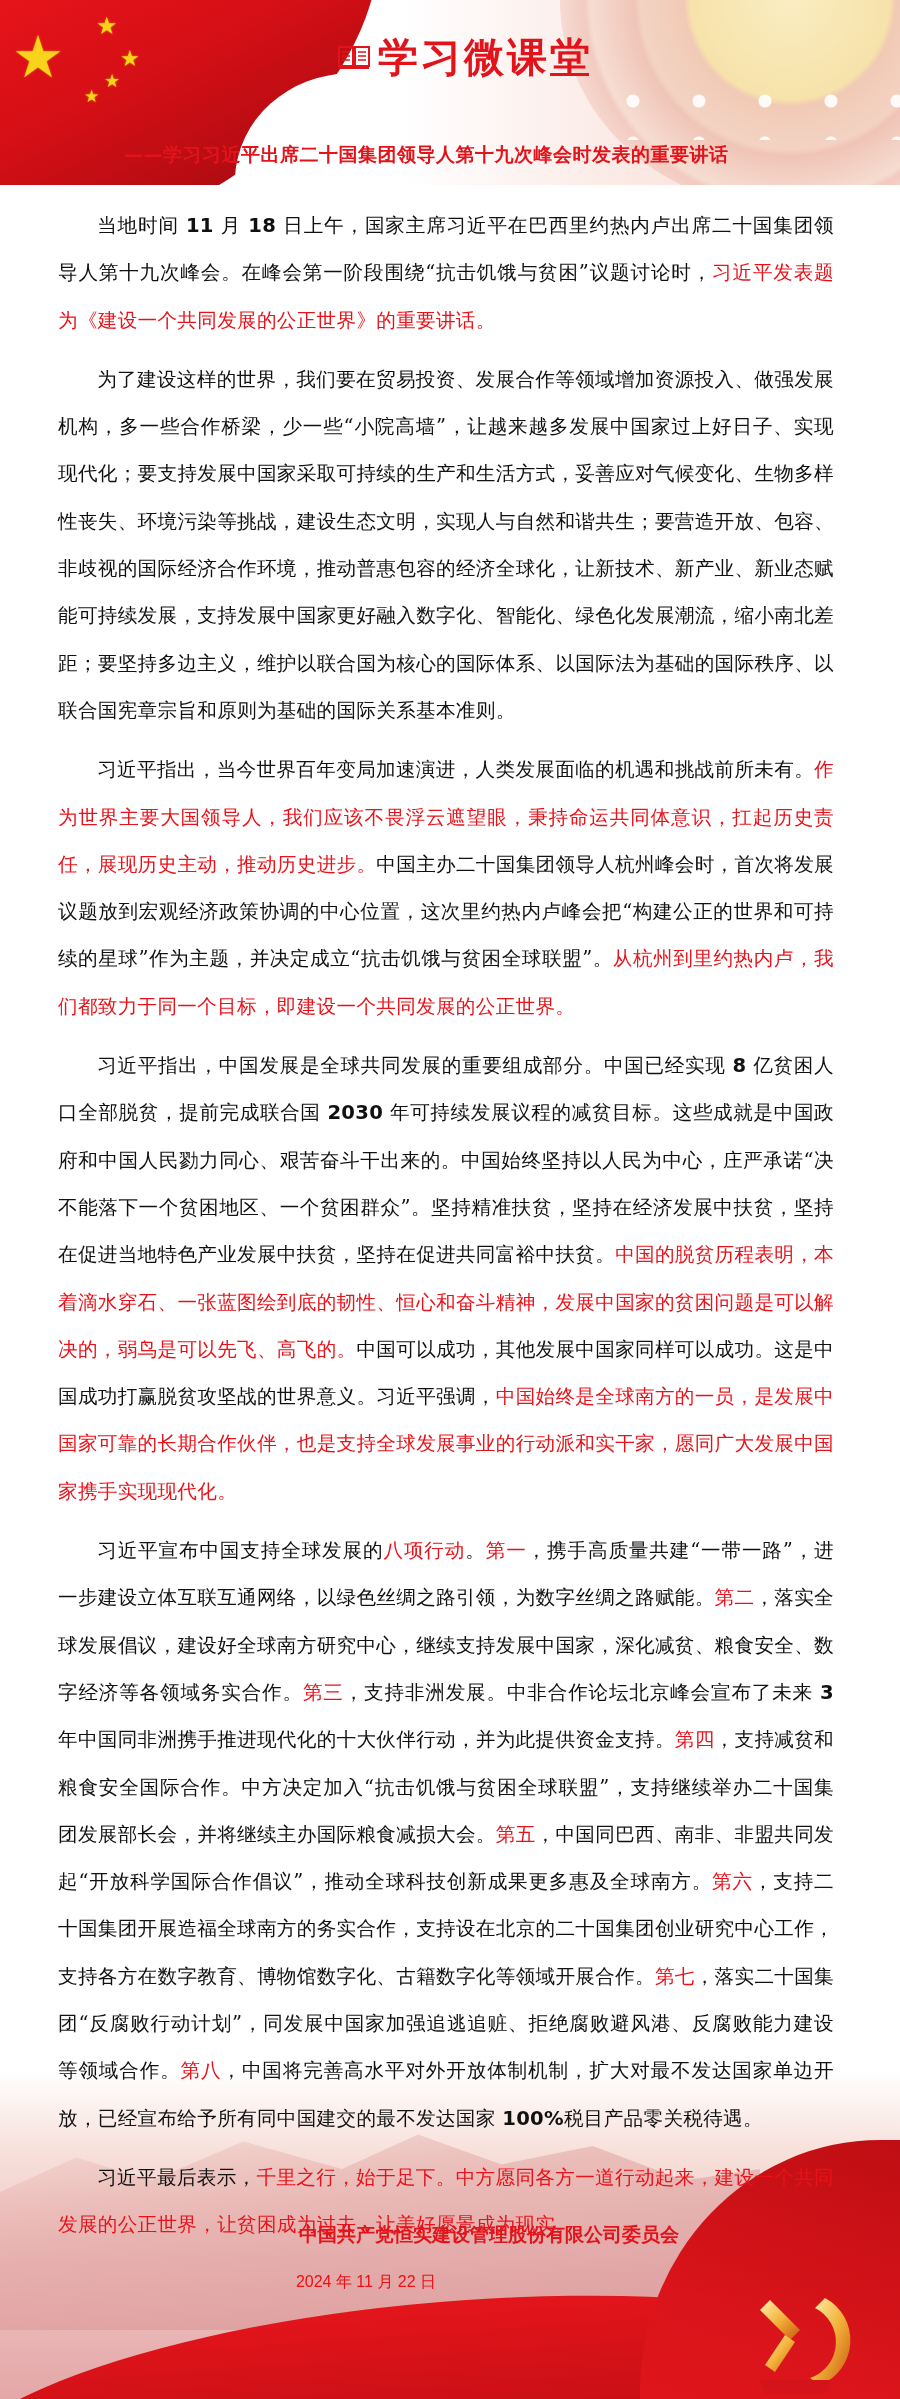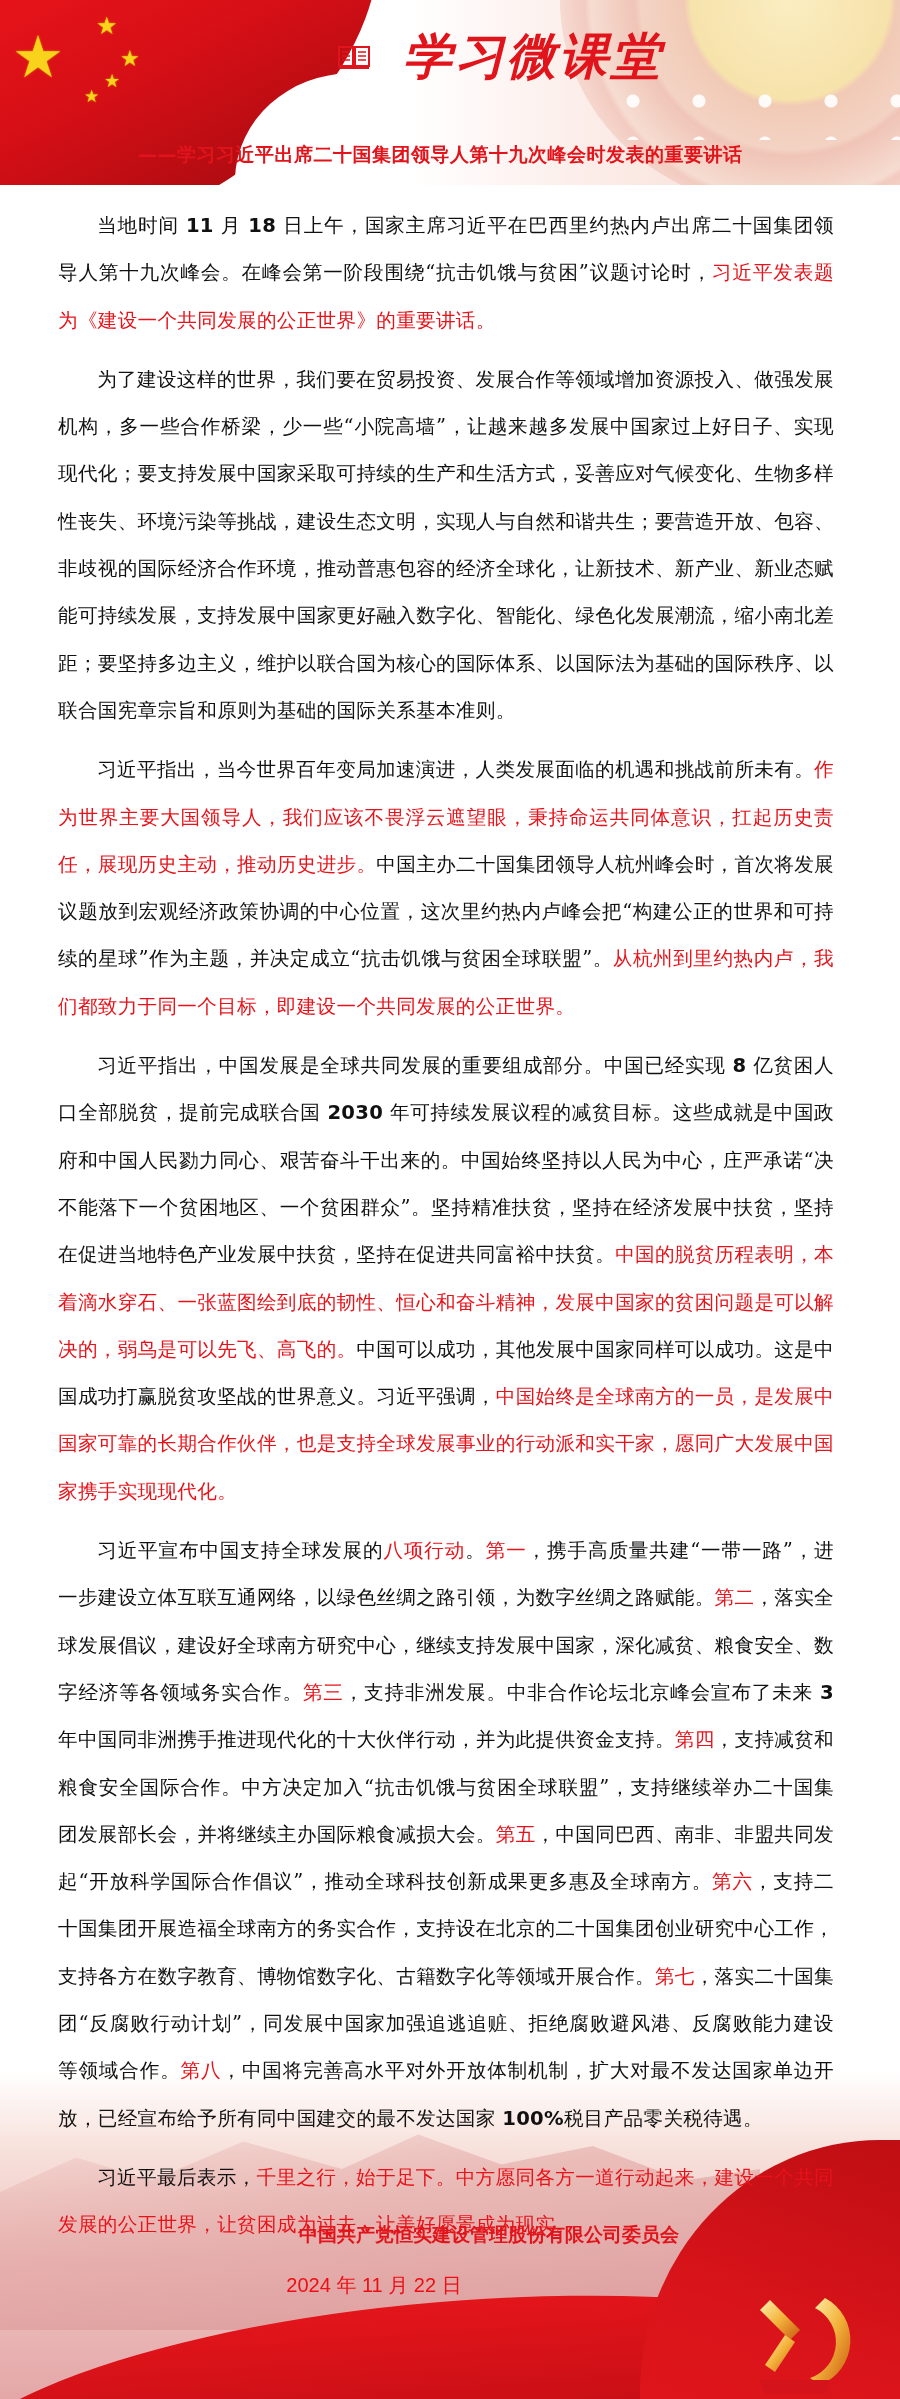--- a/index.html
+++ b/index.html
@@ -22,23 +22,23 @@
   .flag { position: absolute; left: -40px; top: -30px; width: 420px; height: 260px;
     background: linear-gradient(160deg, #e8141a 0%, #d60f16 40%, #b30c12 75%, #9a0a0e 100%);
     border-radius: 0 0 80% 0 / 0 0 100% 0;
     transform: skewY(-8deg); }
   .flag-wave { position: absolute; left: 230px; top: 80px; width: 160px; height: 150px;
     background: #ffffff; border-radius: 70% 0 0 0; transform: rotate(-10deg); }
   .star { position: absolute; color: #f8d21b; line-height: 1; text-shadow: 0 0 2px #e0a400; }
   .logo-row { position: absolute; left: 338px; top: 34px; height: 46px; display: flex; align-items: center; gap: 8px; }
   .book-icon { width: 32px; height: 26px; position: relative; }
   .book-icon svg { width: 32px; height: 26px; }
-  .logo-text { font-family: "DejaVu Serif", serif; font-size: 49px; color: #e2141b; font-style: italic; font-weight: bold; letter-spacing: 3px; margin-left: 25px; }
+  .logo-text { font-family: "DejaVu Serif", serif; font-size: 40px; color: #e2141b; font-weight: bold; letter-spacing: 3px; }
   .title-main { position: absolute; left: 0; width: 900px; top: 96px; text-align: center; font-family: "DejaVu Sans", sans-serif; font-weight: bold; font-size: 20px; color: #e2141b; }
-  .title-sub { position: absolute; left: 138px; top: 142px; font-family: "DejaVu Sans", sans-serif; font-weight: bold; font-size: 19px; color: #e2141b; letter-spacing: 0.5px; }
+  .title-sub { position: absolute; left: 124px; top: 142px; font-family: "DejaVu Sans", sans-serif; font-weight: bold; font-size: 19px; color: #e2141b; letter-spacing: 0.5px; }
 
   
   .article { position: absolute; left: 46px; top: 190px; width: 800px; }
   .para { margin: 12px; font-size: 19.6px; line-height: 47.3px; color: #111111; text-align: justify; text-indent: 2em; letter-spacing: 0.3px; }
   .para .r { color: #e8131a; }
   .para b { font-family: "DejaVu Sans", sans-serif; font-weight: bold; }
 
   
   .footer-bg { position: absolute; left: 0; top: 2070px; width: 900px; height: 329px; overflow: hidden;
     background: linear-gradient(180deg, rgba(255,255,255,0) 0%, #f7e0da 25%, #eec2c0 60%, #e4a7a8 100%); }
@@ -46,21 +46,21 @@
     background: linear-gradient(170deg, rgba(233,176,172,0.0) 0%, rgba(224,160,158,0.55) 45%, rgba(210,140,140,0.6) 100%);
     clip-path: polygon(0 40%, 10% 25%, 20% 35%, 32% 18%, 45% 30%, 55% 15%, 66% 28%, 78% 20%, 90% 35%, 100% 30%, 100% 100%, 0 100%); }
   .ribbon-yellow { position: absolute; left: 320px; top: 240px; width: 480px; height: 130px; border-radius: 60% 60% 0 0;
     background: linear-gradient(180deg, #f1c22a 0%, #e0a014 100%); }
   .ribbon-red1 { position: absolute; left: -80px; top: 230px; width: 1100px; height: 200px; border-radius: 50% 50% 0 0 / 80% 80% 0 0;
     background: linear-gradient(180deg, #e3151b 0%, #c70f15 60%, #a90c11 100%); transform: rotate(-4deg); }
   .ribbon-red2 { position: absolute; left: 640px; top: 70px; width: 400px; height: 420px; border-radius: 60% 0 0 0;
     background: linear-gradient(200deg, #b90d12 0%, #d9141a 50%, #e5171c 100%); }
   .emblem { position: absolute; left: 730px; top: 2290px; width: 140px; height: 110px; }
   .org { position: absolute; left: 0; width: 900px; top: 2222px; text-align: center; font-family: "DejaVu Sans", sans-serif; font-weight: bold; font-size: 19px; color: #e2141b; margin-left: 39px; }
-  .date { position: absolute; left: 0; width: 732px; top: 2272px; text-align: center; font-family: "Liberation Sans", sans-serif; font-size: 20px; color: #ee0f16; padding-left: 8px; }
+  .date { position: absolute; left: 0; width: 732px; top: 2272px; text-align: center; font-family: "Liberation Sans", sans-serif; font-size: 16px; color: #ee0f16; }
 </style>
 </head>
 <body>
 
 <div class="header">
   <div class="hdr-arcs"></div>
   <div class="hdr-dots"></div>
   <div class="flag"></div>
   <div class="flag-wave"></div>
   <span class="star" style="left:12px;top:28px;font-size:58px;">★</span>

